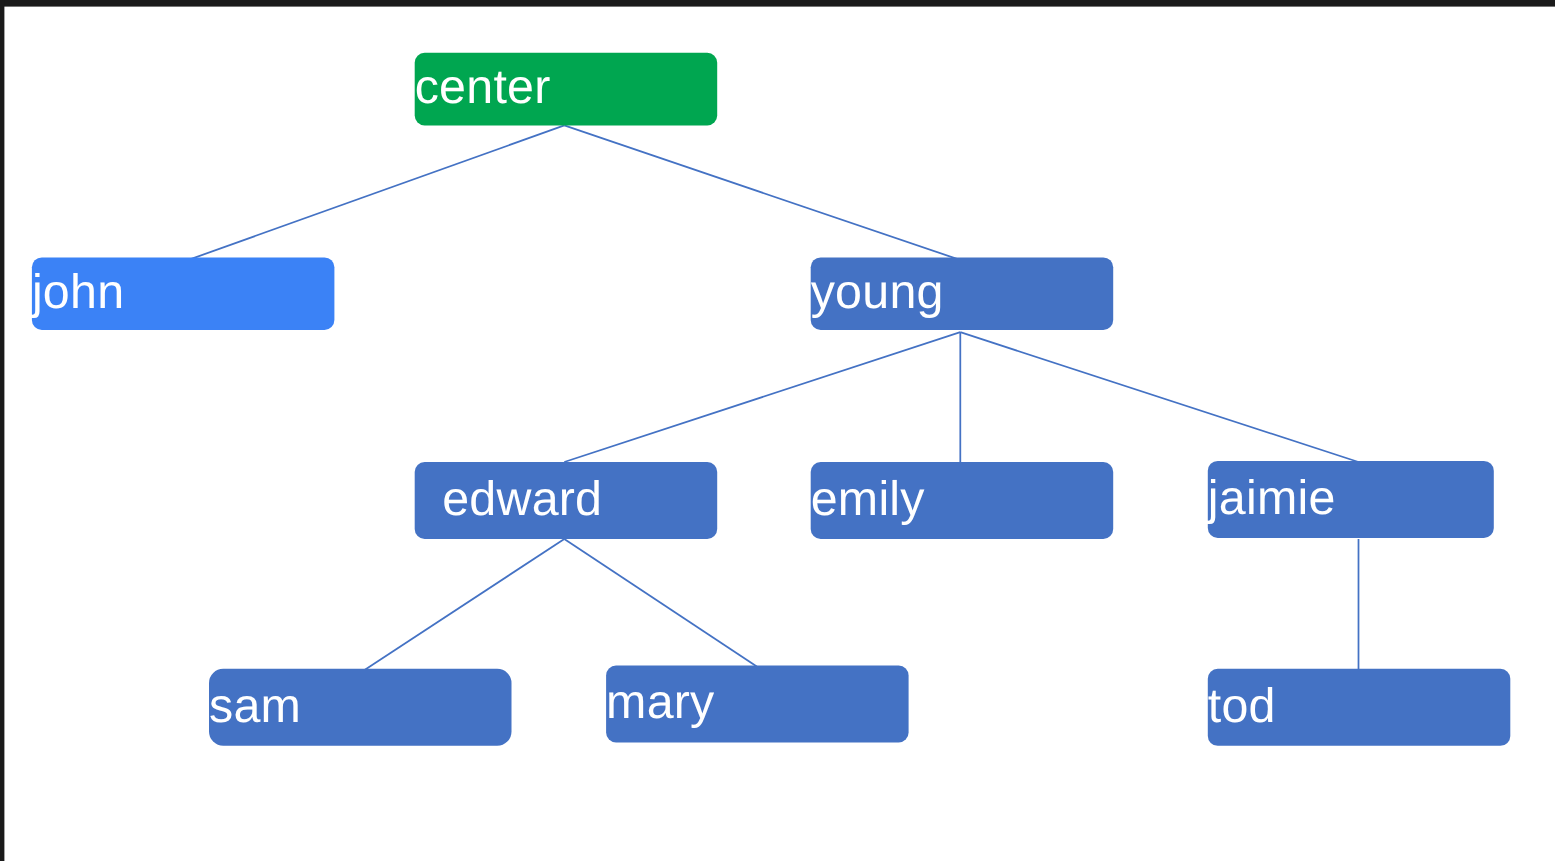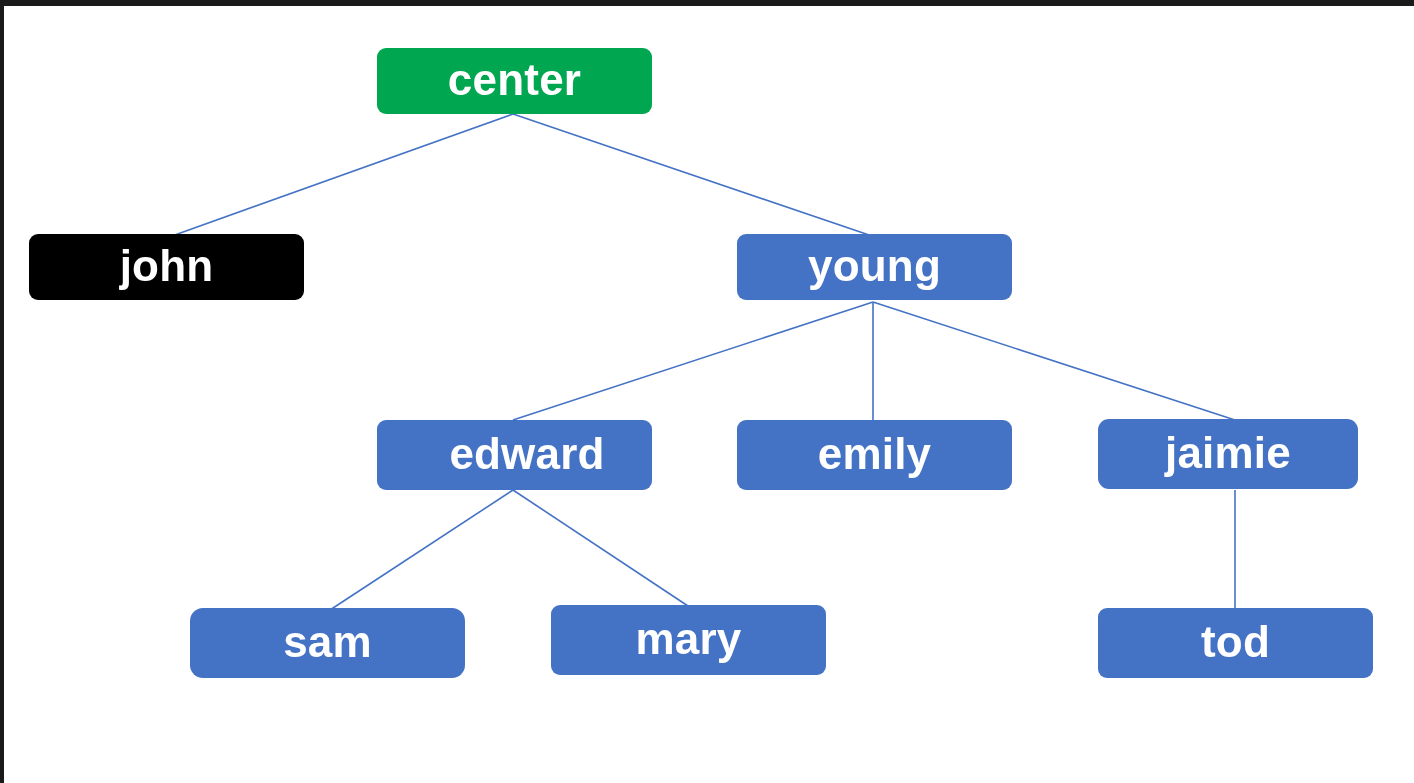--- a/index.html
+++ b/index.html
@@ -50,25 +50,24 @@
     top: 0;
     width: 1414px;
     height: 783px;
     z-index: 2;
   }
   .node {
     position: absolute;
     box-sizing: border-box;
     display: flex;
     align-items: center;
-    justify-content: center;
     border-radius: 9px;
     color: #ffffff;
     font-size: 44px;
-    font-weight: 700;
+    font-weight: 400;
     line-height: 1;
     letter-spacing: 0.2px;
     white-space: nowrap;
     user-select: none;
   }
   .node-label {
     display: block;
     transform: translateY(-1px);
   }
 </style>
@@ -88,33 +87,33 @@
       <line x1="873" y1="302" x2="1235" y2="420" stroke="#4472C4" stroke-width="1.6" shape-rendering="geometricPrecision"></line>
       <line x1="513" y1="490" x2="330" y2="610" stroke="#4472C4" stroke-width="1.6" shape-rendering="geometricPrecision"></line>
       <line x1="513" y1="490" x2="688" y2="606" stroke="#4472C4" stroke-width="1.6" shape-rendering="geometricPrecision"></line>
       <line x1="1235" y1="490" x2="1235" y2="609" stroke="#4472C4" stroke-width="1.6" shape-rendering="geometricPrecision"></line>
     </svg>
 
   <div id="node-layer">
       <div class="node" style="left: 377px; top: 48px; width: 275px; height: 66px; background: rgb(0, 166, 80);">
         <span class="node-label">center</span>
       </div>
-      <div class="node" style="left: 29px; top: 234px; width: 275px; height: 66px; background: #000000;">
+      <div class="node" style="left: 29px; top: 234px; width: 275px; height: 66px; background: #3b82f6;">
         <span class="node-label">john</span>
       </div>
       <div class="node" style="left: 737px; top: 234px; width: 275px; height: 66px; background: rgb(68, 114, 196);">
         <span class="node-label">young</span>
       </div>
       <div class="node" style="left: 377px; top: 420px; width: 275px; height: 70px; background: rgb(68, 114, 196); padding-left: 25px;">
         <span class="node-label">edward</span>
       </div>
       <div class="node" style="left: 737px; top: 420px; width: 275px; height: 70px; background: rgb(68, 114, 196);">
         <span class="node-label">emily</span>
       </div>
-      <div class="node" style="left: 1098px; top: 419px; width: 260px; height: 70px; background: rgb(68, 114, 196); border-radius: 11px;">
+      <div class="node" style="left: 1098px; top: 419px; width: 260px; height: 70px; background: rgb(68, 114, 196);">
         <span class="node-label">jaimie</span>
       </div>
       <div class="node" style="left: 190px; top: 608px; width: 275px; height: 70px; background: rgb(68, 114, 196); border-radius: 13px;">
         <span class="node-label">sam</span>
       </div>
       <div class="node" style="left: 551px; top: 605px; width: 275px; height: 70px; background: rgb(68, 114, 196);">
         <span class="node-label">mary</span>
       </div>
       <div class="node" style="left: 1098px; top: 608px; width: 275px; height: 70px; background: rgb(68, 114, 196);">
         <span class="node-label">tod</span>

